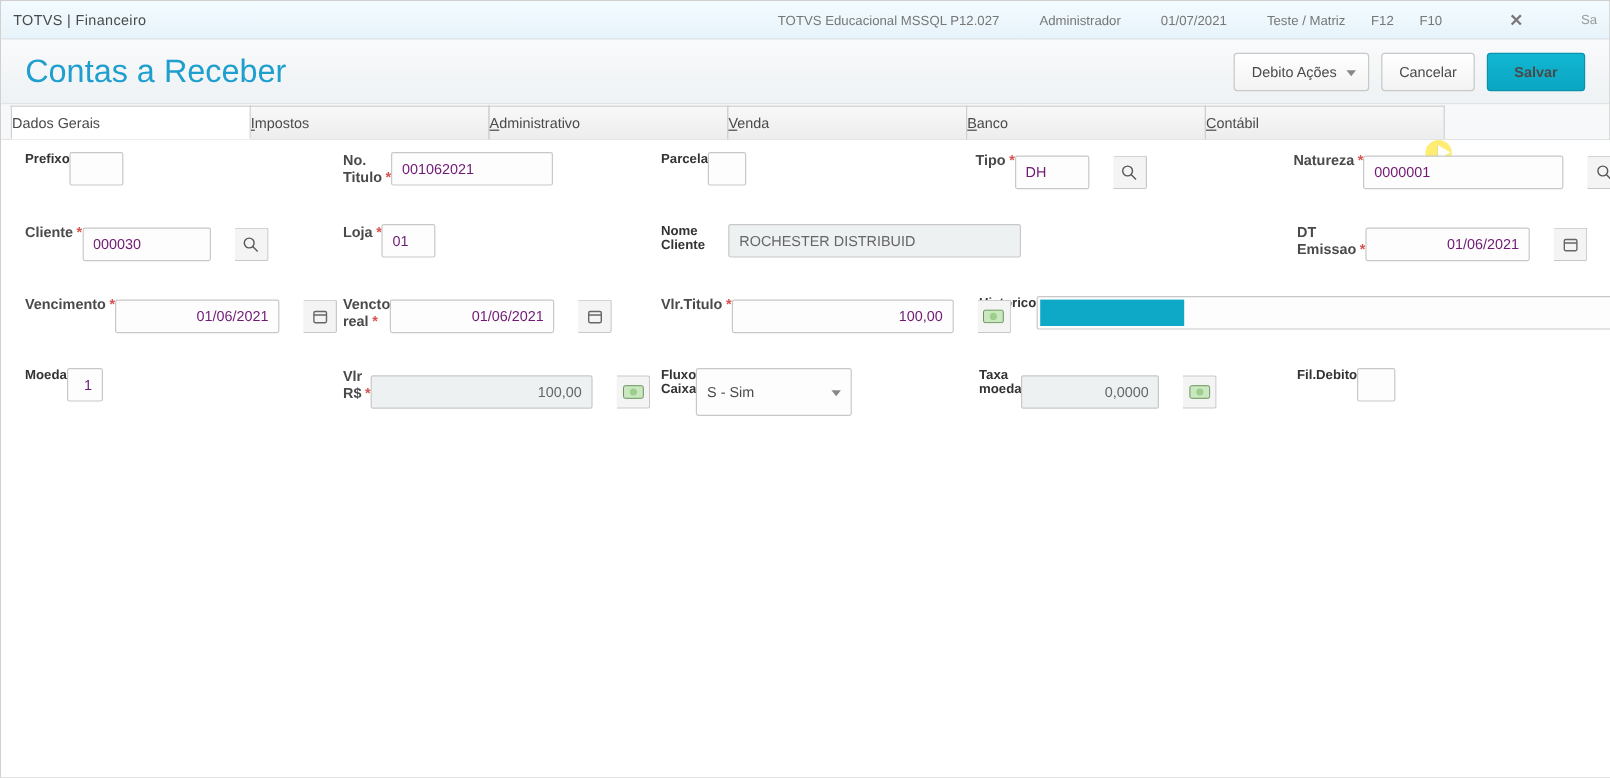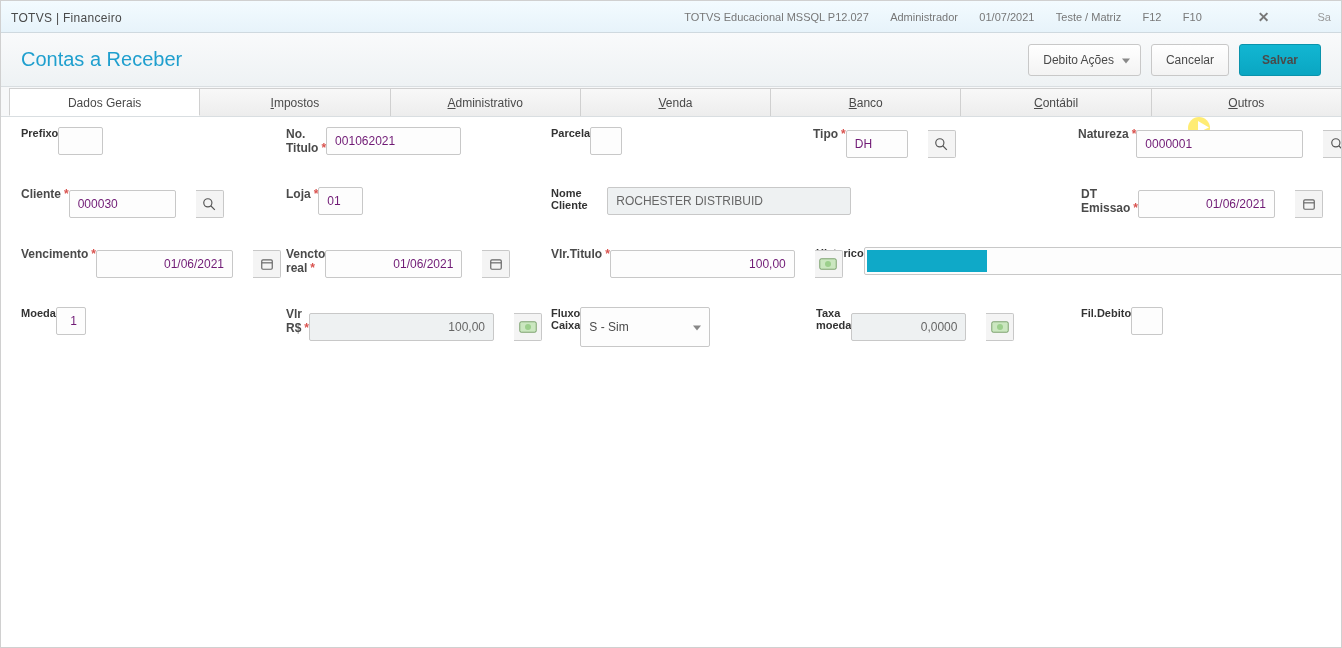--- a/index.html
+++ b/index.html
@@ -1,32 +1,32 @@
 <!DOCTYPE html>
 <html><head>
   <meta charset="utf-8">
   <style>
     * { box-sizing: border-box; margin:0; padding:0; font-family: Arial, Helvetica, sans-serif; font-size: 12px; color:#4a4a4a; }
     body { background:#ffffff; width:1342px; height:648px; overflow:hidden; border:1px solid #d0d0d0; }
     .titlebar { height:32px; background: linear-gradient(to bottom,#f3fbff,#e7f3fa); border-bottom:1px solid #cfd9df; display:flex; align-items:center; padding:0 10px;gap:38px; }
     .titlebar .left-app { color:#00a3c7; font-size:16px; font-weight:500; letter-spacing:.3px; }
     .titlebar .spacer { flex:1; }
-    .titlebar .meta span { color:#777; font-size:11px; margin-left:18px; }
+    .titlebar .meta span { color:#777; font-size:11px; margin-left:30px; }
     .titlebar .meta .fkey { margin-left:18px; }
     .titlebar .close-x { margin-left:18px; color:#777; font-weight:bold; font-size:14px; cursor:pointer; }
     .titlebar .seg { margin-left:10px; color:#999; font-size:11px; }
     .subheader { height:54px; border-bottom:1px solid #d9dee1; background:linear-gradient(to bottom,#f9fafb,#eef2f4); display:flex; align-items:center; padding:0 20px; }
-    .subheader .page-title { color:#1f9fce; font-size:20px; font-weight:500; }
+    .subheader .page-title { color:#1f9fce; font-size:27px; font-weight:500; }
     .subheader .spacer { flex:1; }
     .btn { height:32px; border:1px solid #c8c8c8; background:linear-gradient(to bottom,#ffffff,#f3f3f3); border-radius:3px; padding:0 14px; display:inline-flex; align-items:center; margin-left:10px; cursor:pointer; color:#555; font-size:12px; }
     .btn-dropdown { position:relative; padding-right:26px; }
     .btn-dropdown::after { content:""; position:absolute; right:10px; top:50%; transform:translateY(-30%); border-left:4px solid transparent; border-right:4px solid transparent; border-top:5px solid #888; }
     .btn-primary { background:linear-gradient(to bottom,#12b6d2,#0aa6c2); border-color:#0a93ac; color:#fff; font-weight:600; padding:0 22px; }
     .tabs-row { display:flex; background:#f7f8f9; border-bottom:1px solid #d9dee1; padding-left:8px; height:30px; align-items:flex-end; }
-    .tab { flex:1; text-align:center; height:28px; line-height:28px; font-size:12px; color:#555; border:1px solid #d0d0d0; border-bottom:none; background:linear-gradient(to bottom,#f8f8f8,#ededed); cursor:pointer; max-width:200px; margin-right:-1px; }
+    .tab { flex:1; text-align:left; height:28px; line-height:28px; font-size:12px; color:#555; border:1px solid #d0d0d0; border-bottom:none; background:linear-gradient(to bottom,#f8f8f8,#ededed); cursor:pointer; max-width:200px; margin-right:-1px; }
     .tab .ul { text-decoration:underline; }
     .tab.active { background:#ffffff; color:#444; border-bottom:1px solid #fff; position:relative; z-index:2; }
     .form-area { padding:10px 20px 20px 20px; position:relative; height:calc(648px - 32px - 54px - 30px); overflow:auto; background:#ffffff; }
     .row { display:flex; gap:20px; margin-bottom:26px; flex-wrap:nowrap; }
     .field { display:flex; flex-direction:row; }
     .field label { font-size:11px; color:#333; font-weight:bold; margin-bottom:6px; }
     .field label .req { color:#d9534f; margin-left:3px; }
     .control { position:relative; display:flex; align-items:center;gap:20px; }
     .input { height:28px; border:1px solid #c8c8c8; border-radius:2px; padding:0 8px; font-size:12px; color:#701a75; background:#fdfdfd; }
     .input.readonly { background:#eef1f2; color:#666; }
@@ -76,21 +76,20 @@
   </div>
 </div>
 
 <div class="tabs-row">
   <div class="tab active"><span>Dados Gerais</span></div>
   <div class="tab"><span class="ul">I</span><span>mpostos</span></div>
   <div class="tab"><span class="ul">A</span><span>dministrativo</span></div>
   <div class="tab"><span class="ul">V</span><span>enda</span></div>
   <div class="tab"><span class="ul">B</span><span>anco</span></div>
   <div class="tab"><span class="ul">C</span><span>ontábil</span></div>
-  <div class="tab"><span class="ul">O</span><span>utros</span></div>
 </div>
 
 <div class="form-area">
 
   <div class="cursor-anno" style="left:1187px; top:0px;"></div>
 
   <div class="row">
     <div class="field" style="width:45px;">
       <label>Prefixo</label>
       <input class="input" style="width: 45px;" value="">

